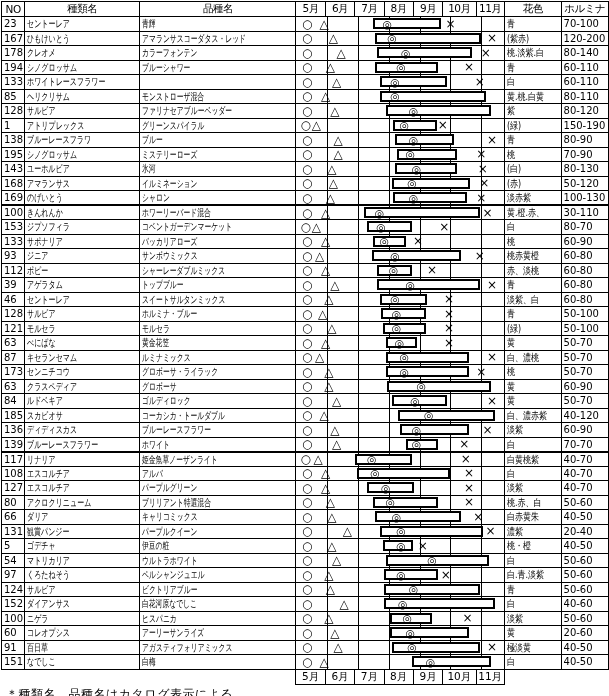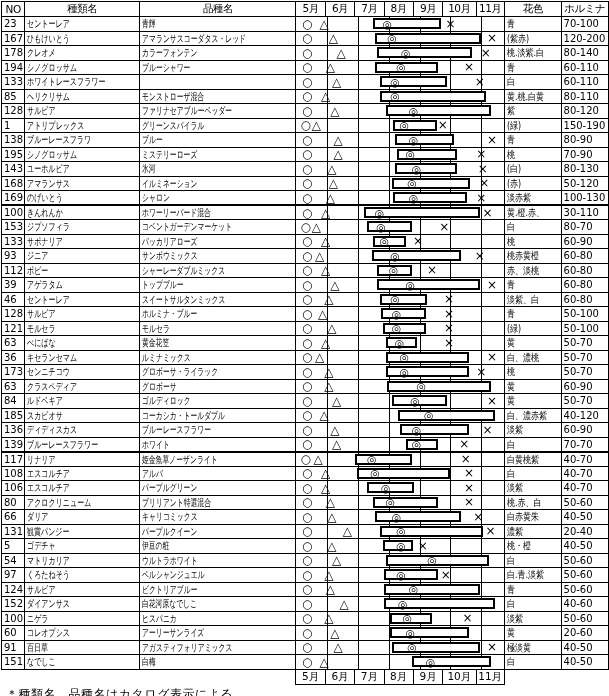--- a/index.html
+++ b/index.html
@@ -569,21 +569,21 @@
               <span class="sym sym-circle" style="left: 5.2%;">○</span>
               <span class="sym sym-triangle" style="left: 14.12%;">△</span>
               <span class="sym sym-bull" style="left: 49.78%;">◎</span>
               <span class="sym sym-cross" style="left: 73.55%;">×</span>
             </div>
           </td>
           <td class="color"><span>黄</span></td>
           <td class="height">50-70</td>
         </tr>
         <tr>
-          <td class="no">36</td>
+          <td class="no">87</td>
           <td class="species"><span>キセランセマム</span></td>
           <td class="variety"><span>ルミナミックス</span></td>
           <td colspan="7" class="strip">
             <div class="sbox">
               <div class="grid" style="left: 14.86%;"></div>
               <div class="grid" style="left: 29.72%;"></div>
               <div class="grid" style="left: 44.58%;"></div>
               <div class="grid" style="left: 59.44%;"></div>
               <div class="grid" style="left: 74.29%;"></div>
               <div class="grid" style="left: 89.15%;"></div>
@@ -765,21 +765,21 @@
               <span class="sym sym-circle" style="left: 5.2%;">○</span>
               <span class="sym sym-triangle" style="left: 14.12%;">△</span>
               <span class="sym sym-bull" style="left: 37.89%;">◎</span>
               <span class="sym sym-cross" style="left: 83.21%;">×</span>
             </div>
           </td>
           <td class="color"><span>白</span></td>
           <td class="height">40-70</td>
         </tr>
         <tr>
-          <td class="no">106</td>
+          <td class="no">127</td>
           <td class="species"><span>エスコルチア</span></td>
           <td class="variety"><span>パープルグリーン</span></td>
           <td colspan="7" class="strip">
             <div class="sbox">
               <div class="grid" style="left: 14.86%;"></div>
               <div class="grid" style="left: 29.72%;"></div>
               <div class="grid" style="left: 44.58%;"></div>
               <div class="grid" style="left: 59.44%;"></div>
               <div class="grid" style="left: 74.29%;"></div>
               <div class="grid" style="left: 89.15%;"></div>

